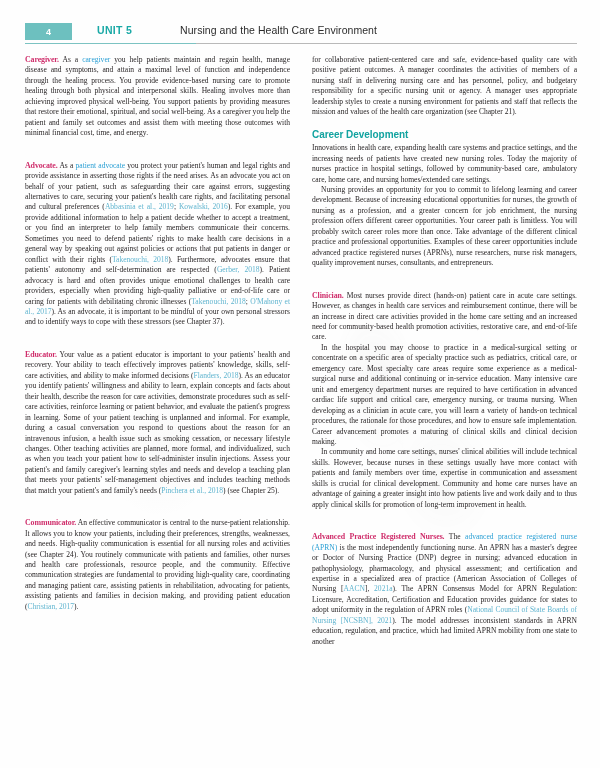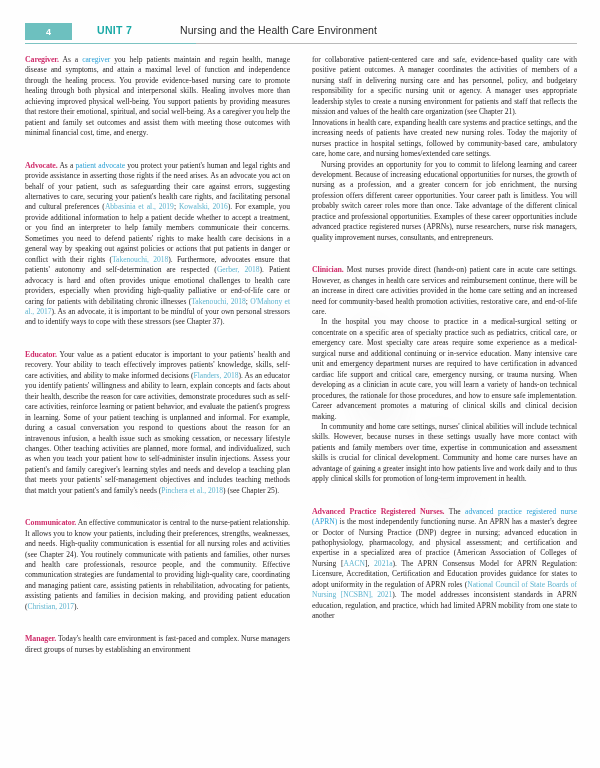--- a/index.html
+++ b/index.html
@@ -165,35 +165,35 @@
 <div class="page">
 
   <div class="watermark"></div>
   <div class="watermark2"></div>
 
   <div class="running-head">
     <div class="folio-box">
       <span class="folio-num">4</span>
     </div>
     <div class="head-text">
-      <span class="head-unit">UNIT 7</span><span class="head-title">Nursing and the Health Care Environment</span>
+      <span class="head-unit">UNIT 5</span><span class="head-title">Nursing and the Health Care Environment</span>
     </div>
   </div>
   <div class="head-rule"></div>
 
   <div class="columns">
     <div class="col" id="col-left">
         <p><span class="runin">Caregiver.</span><span> As a </span><span class="link">caregiver</span><span> you help patients maintain and regain health, manage disease and symptoms, and attain a maximal level of function and independence through the healing process. You provide evidence-based nursing care to promote healing through both physical and interpersonal skills. Healing involves more than achieving improved physical well-being. You support patients by providing measures that restore their emotional, spiritual, and social well-being. As a caregiver you help the patient and family set outcomes and assist them with meeting those outcomes with minimal financial cost, time, and energy.</span></p>
         <p class="space-before"><span class="runin">Advocate.</span><span> As a </span><span class="link">patient advocate</span><span> you protect your patient's human and legal rights and provide assistance in asserting those rights if the need arises. As an advocate you act on behalf of your patient, such as safeguarding their care against errors, suggesting alternatives to care, securing your patient's health care rights, and facilitating personal and cultural preferences (</span><span class="cite">Abbasinia et al., 2019</span><span>; </span><span class="cite">Kowalski, 2016</span><span>). For example, you provide additional information to help a patient decide whether to accept a treatment, or you find an interpreter to help family members communicate their concerns. Sometimes you need to defend patients' rights to make health care decisions in a general way by speaking out against policies or actions that put patients in danger or conflict with their rights (</span><span class="cite">Takenouchi, 2018</span><span>). Furthermore, advocates ensure that patients' autonomy and self-determination are respected (</span><span class="cite">Gerber, 2018</span><span>). Patient advocacy is hard and often provides unique emotional challenges to health care providers, especially when providing high-quality palliative or end-of-life care or caring for patients with debilitating chronic illnesses (</span><span class="cite">Takenouchi, 2018</span><span>; </span><span class="cite">O'Mahony et al., 2017</span><span>). As an advocate, it is important to be mindful of your own personal stressors and to identify ways to cope with these stressors (see Chapter 37).</span></p>
         <p class="space-before"><span class="runin">Educator.</span><span> Your value as a patient educator is important to your patients' health and recovery. Your ability to teach effectively improves patients' knowledge, skills, self-care activities, and ability to make informed decisions (</span><span class="cite">Flanders, 2018</span><span>). As an educator you identify patients' willingness and ability to learn, explain concepts and facts about their health, describe the reason for care activities, demonstrate procedures such as self-care activities, reinforce learning or patient behavior, and evaluate the patient's progress in learning. Some of your patient teaching is unplanned and informal. For example, during a casual conversation you respond to questions about the reason for an intravenous infusion, a health issue such as smoking cessation, or necessary lifestyle changes. Other teaching activities are planned, more formal, and individualized, such as when you teach your patient how to self-administer insulin injections. Assess your patient's and family caregiver's learning styles and needs and develop a teaching plan that meets your patients' self-management objectives and includes teaching methods that match your patient's and family's needs (</span><span class="cite">Pinchera et al., 2018</span><span>) (see Chapter 25).</span></p>
         <p class="space-before"><span class="runin">Communicator.</span><span> An effective communicator is central to the nurse-patient relationship. It allows you to know your patients, including their preferences, strengths, weaknesses, and needs. High-quality communication is essential for all nursing roles and activities (see Chapter 24). You routinely communicate with patients and families, other nurses and health care professionals, resource people, and the community. Effective communication strategies are fundamental to providing high-quality care, coordinating and managing patient care, assisting patients in rehabilitation, advocating for patients, assisting patients and families in decision making, and providing patient education (</span><span class="cite">Christian, 2017</span><span>).</span></p>
-        <p class="space-before"><span class="runin">Manager.</span><span> Today's health care environment is fast-paced and complex. Nurse managers direct groups of nurses by establishing an environment</span></p>
       </div>
     <div class="col" id="col-right">
         <p><span>for collaborative patient-centered care and safe, evidence-based quality care with positive patient outcomes. A manager coordinates the activities of members of a nursing staff in delivering nursing care and has personnel, policy, and budgetary responsibility for a specific nursing unit or agency. A manager uses appropriate leadership styles to create a nursing environment for patients and staff that reflects the mission and values of the health care organization (see Chapter 21).</span></p>
+        <h3 class="sec-head">Career Development</h3>
         <p><span>Innovations in health care, expanding health care systems and practice settings, and the increasing needs of patients have created new nursing roles. Today the majority of nurses practice in hospital settings, followed by community-based care, ambulatory care, home care, and nursing homes/extended care settings.</span></p>
         <p class="indent"><span>Nursing provides an opportunity for you to commit to lifelong learning and career development. Because of increasing educational opportunities for nurses, the growth of nursing as a profession, and a greater concern for job enrichment, the nursing profession offers different career opportunities. Your career path is limitless. You will probably switch career roles more than once. Take advantage of the different clinical practice and professional opportunities. Examples of these career opportunities include advanced practice registered nurses (APRNs), nurse researchers, nurse risk managers, quality improvement nurses, consultants, and entrepreneurs.</span></p>
         <p class="space-before"><span class="runin">Clinician.</span><span> Most nurses provide direct (hands-on) patient care in acute care settings. However, as changes in health care services and reimbursement continue, there will be an increase in direct care activities provided in the home care setting and an increased need for community-based health promotion activities, restorative care, and end-of-life care.</span></p>
         <p class="indent"><span>In the hospital you may choose to practice in a medical-surgical setting or concentrate on a specific area of specialty practice such as pediatrics, critical care, or emergency care. Most specialty care areas require some experience as a medical-surgical nurse and additional continuing or in-service education. Many intensive care unit and emergency department nurses are required to have certification in advanced cardiac life support and critical care, emergency nursing, or trauma nursing. When developing as a clinician in acute care, you will learn a variety of hands-on technical procedures, the rationale for those procedures, and how to ensure safe implementation. Career advancement promotes a maturing of clinical skills and clinical decision making.</span></p>
         <p class="indent"><span>In community and home care settings, nurses' clinical abilities will include technical skills. However, because nurses in these settings usually have more contact with patients and family members over time, expertise in communication and assessment skills is crucial for clinical development. Community and home care nurses have an advantage of gaining a greater insight into how patients live and work daily and to thus apply clinical skills for promotion of long-term improvement in health.</span></p>
         <p class="space-before"><span class="runin">Advanced Practice Registered Nurses.</span><span> The </span><span class="link">advanced practice registered nurse (APRN)</span><span> is the most independently functioning nurse. An APRN has a master's degree or Doctor of Nursing Practice (DNP) degree in nursing; advanced education in pathophysiology, pharmacology, and physical assessment; and certification and expertise in a specialized area of practice (American Association of Colleges of Nursing [</span><span class="cite">AACN</span><span>], </span><span class="cite">2021a</span><span>). The APRN Consensus Model for APRN Regulation: Licensure, Accreditation, Certification and Education provides guidance for states to adopt uniformity in the regulation of APRN roles (</span><span class="cite">National Council of State Boards of Nursing [NCSBN], 2021</span><span>). The model addresses inconsistent standards in APRN education, regulation, and practice, which had limited APRN mobility from one state to another</span></p>
       </div>
   </div>
 
 </div>

